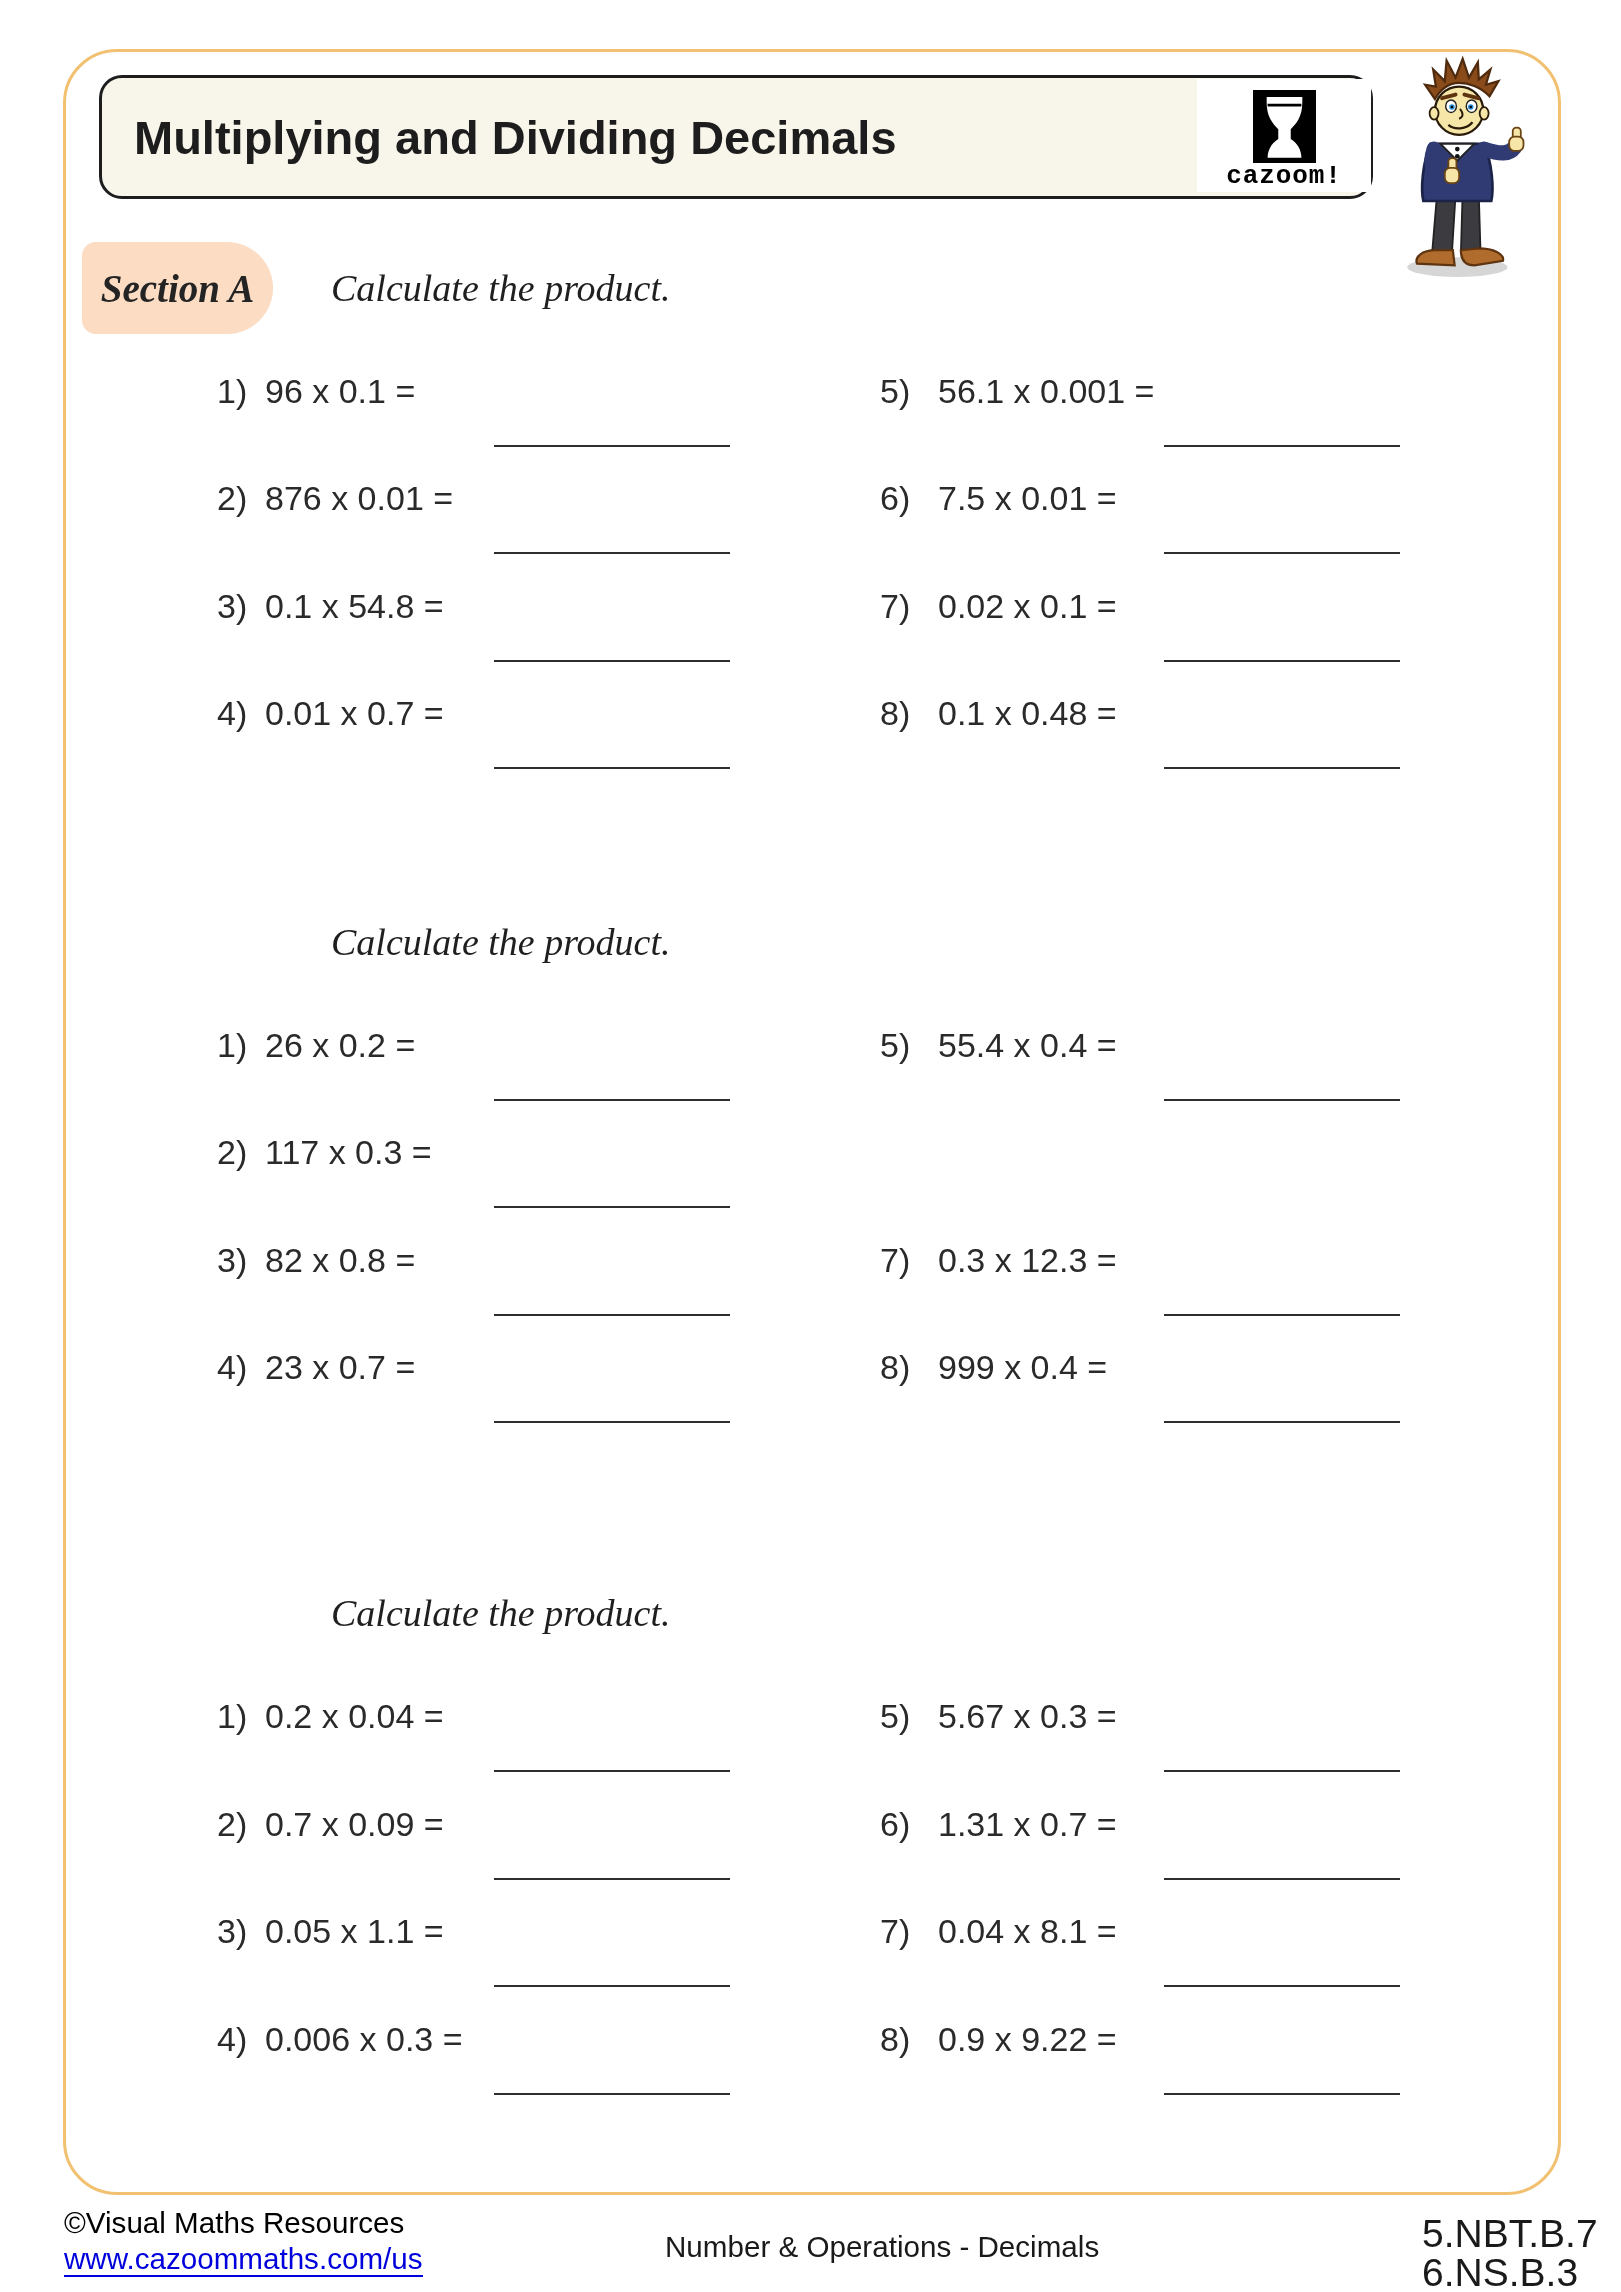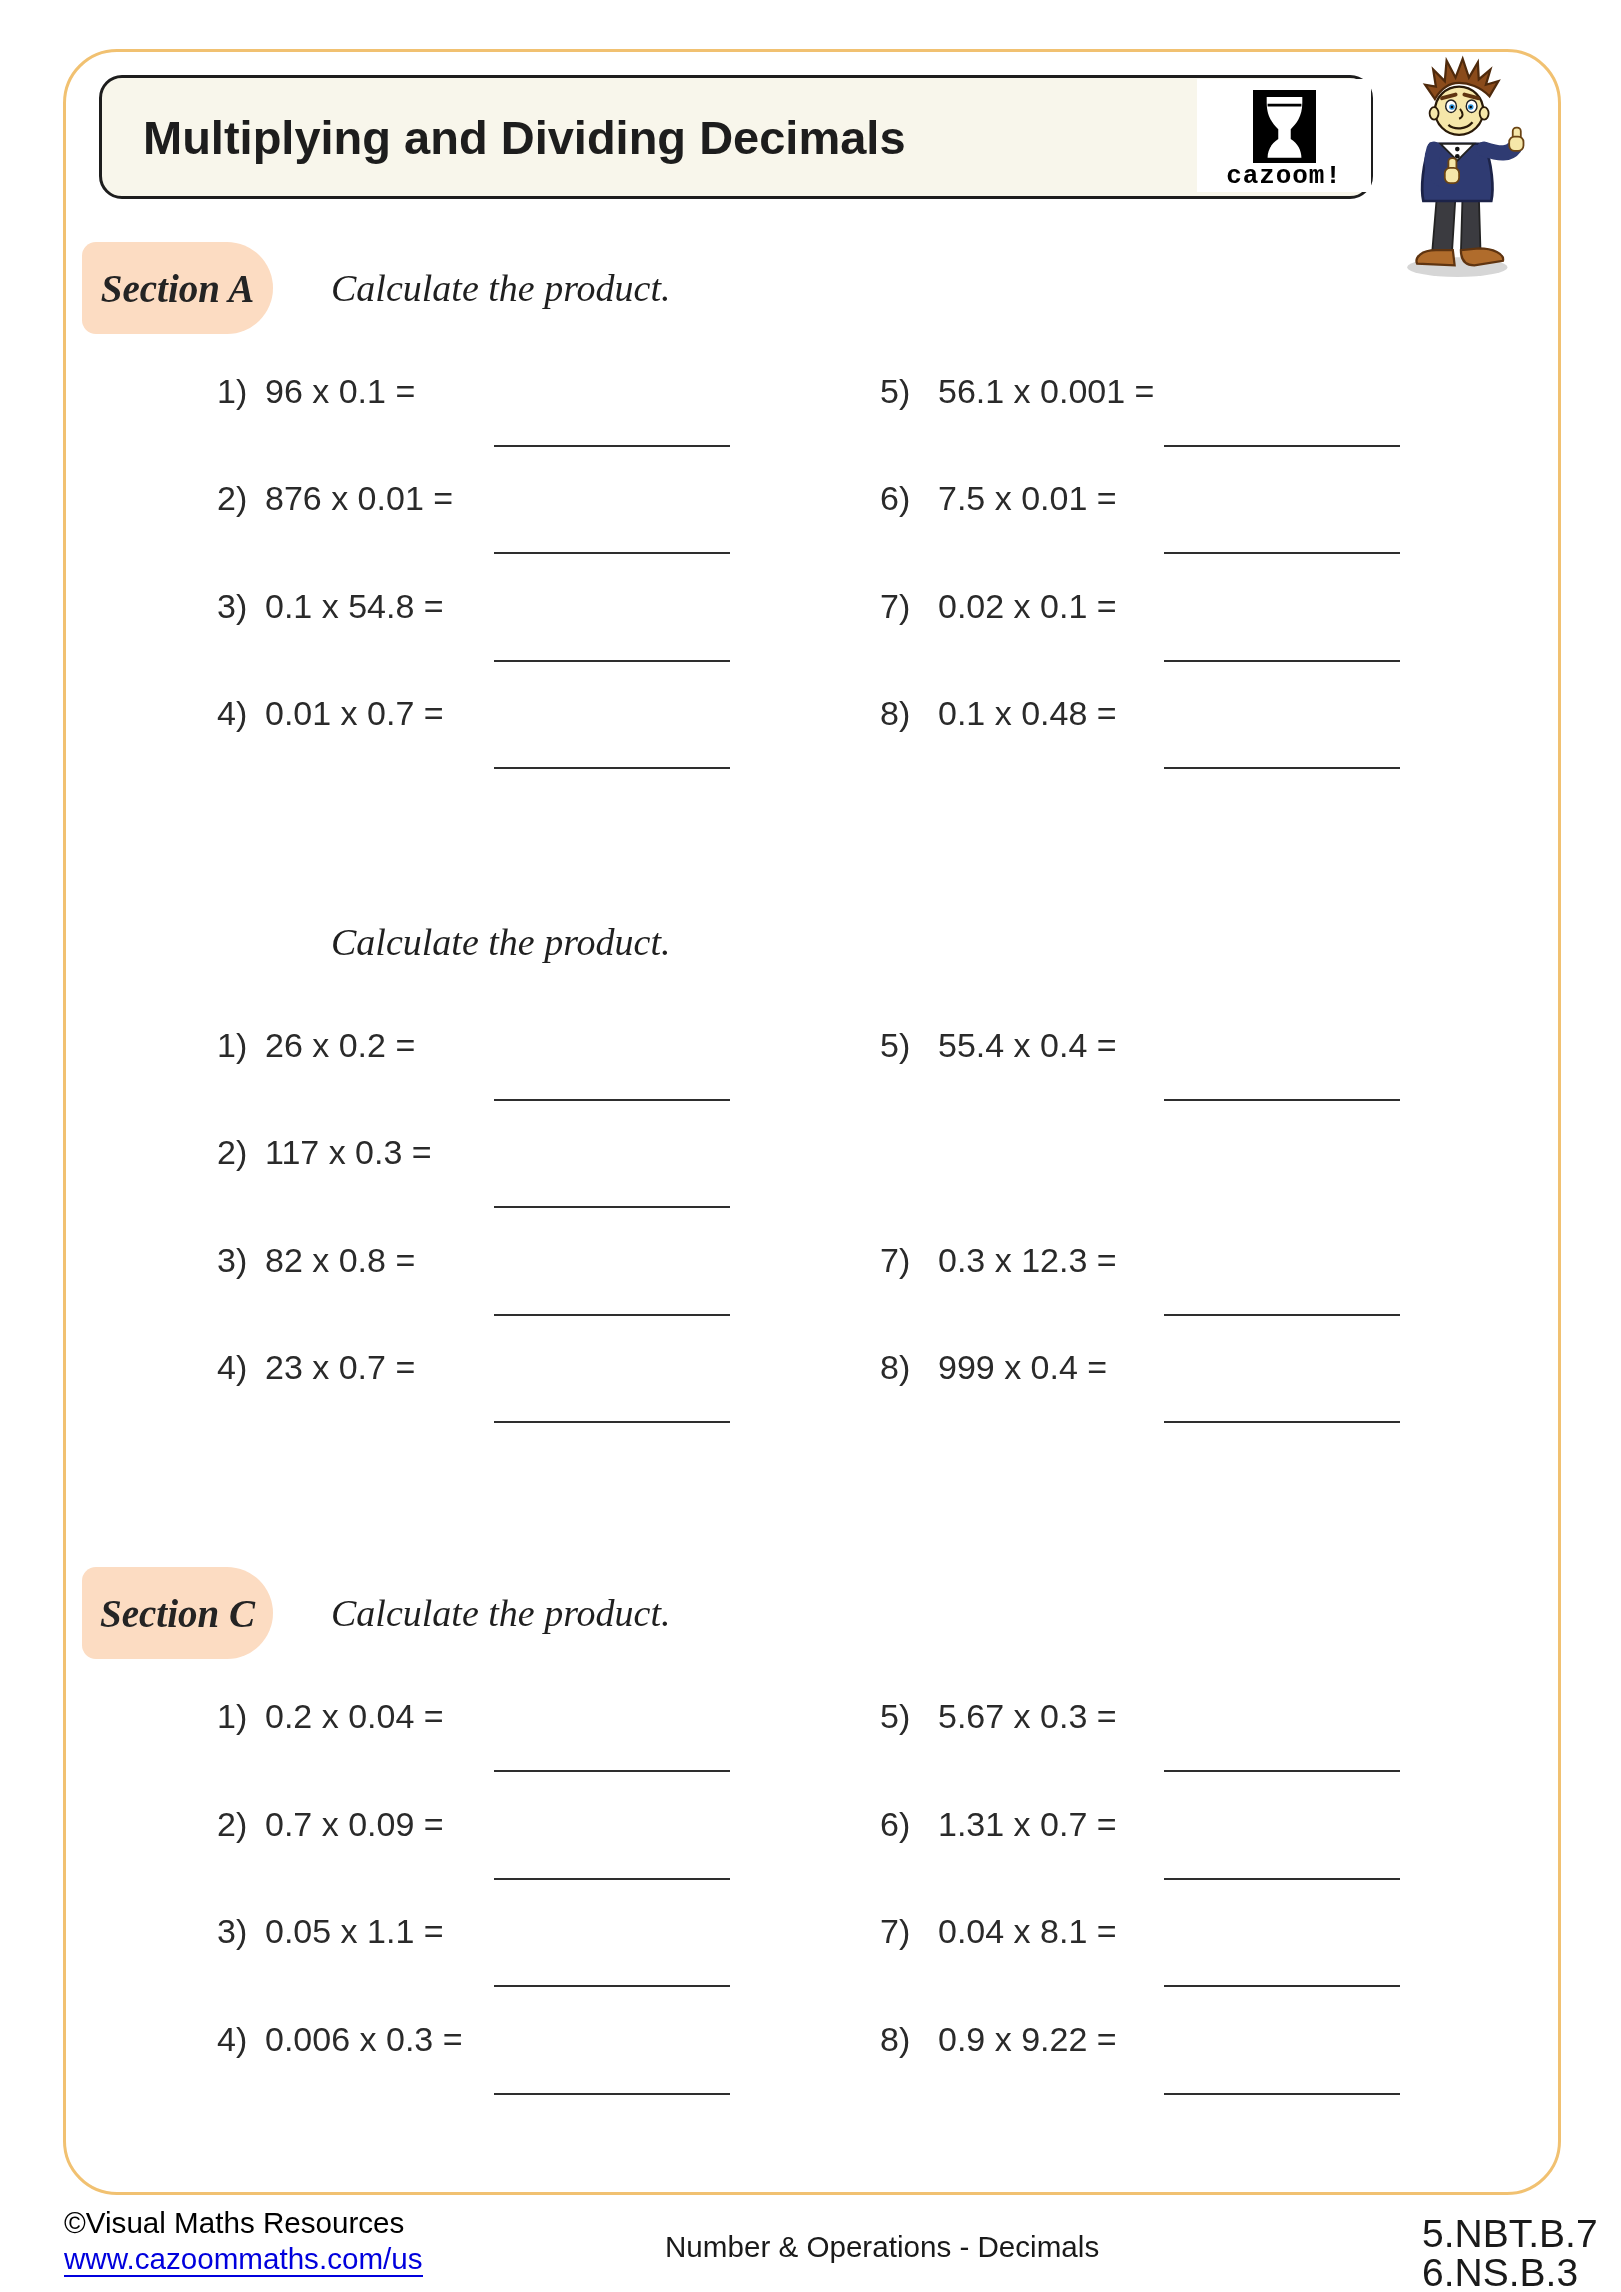--- a/index.html
+++ b/index.html
@@ -7,21 +7,21 @@
         font-family:"Liberation Sans",sans-serif;color:#222;}
 
   
   .main-border{position:absolute;left:63px;top:49px;width:1492px;height:2140px;
                border:3.6px solid #f1c171;border-radius:54px;}
 
   
   .title-box{position:absolute;left:99px;top:75px;width:1268px;height:118px;
              background:#f8f6eb;border:3.6px solid #1d1d1d;border-radius:23px;
              display:flex;align-items:center;}
-  .title-text{margin-left:41px;font-size:47px;font-weight:bold;color:#1d1d1d;
+  .title-text{margin-left:32px;font-size:47px;font-weight:bold;color:#1d1d1d;
               letter-spacing:0px;font-family:"Liberation Sans",sans-serif;}
 
   
   .logo{position:absolute;left:1197px;top:79px;width:174px;height:113px;background:#ffffff;
         display:flex;flex-direction:column;align-items:center;justify-content:flex-start;}
   .logo .drum-box{width:63px;height:73px;background:#000;margin-top:10.7px;display:block;}
   .logo .word{font-family:Liberation Mono, monospace;font-weight:bold;font-size:26px;color:#000;
               margin-top:-1.8px;letter-spacing:0.9px;}
 
   
@@ -177,23 +177,20 @@
   </div>
   <div class="prob col-r" style="left:880px;top:1239px">
     <span class="num">7)</span><span class="expr">0.3 x 12.3 =</span>
     <div class="ans"></div>
   </div>
   <div class="prob col-r" style="left:880px;top:1346px">
     <span class="num">8)</span><span class="expr">999 x 0.4 =</span>
     <div class="ans"></div>
   </div>
 
-  <div class="pill" style="top:1567px">
-    <span>Section C</span>
-  </div>
   <div class="instruction" style="top:1567px">Calculate the product.</div>
 
   <div class="prob col-l" style="left:217px;top:1695px">
     <span class="num">1)</span><span class="expr">0.2 x 0.04 =</span>
     <div class="ans"></div>
   </div>
   <div class="prob col-l" style="left:217px;top:1803px">
     <span class="num">2)</span><span class="expr">0.7 x 0.09 =</span>
     <div class="ans"></div>
   </div>

